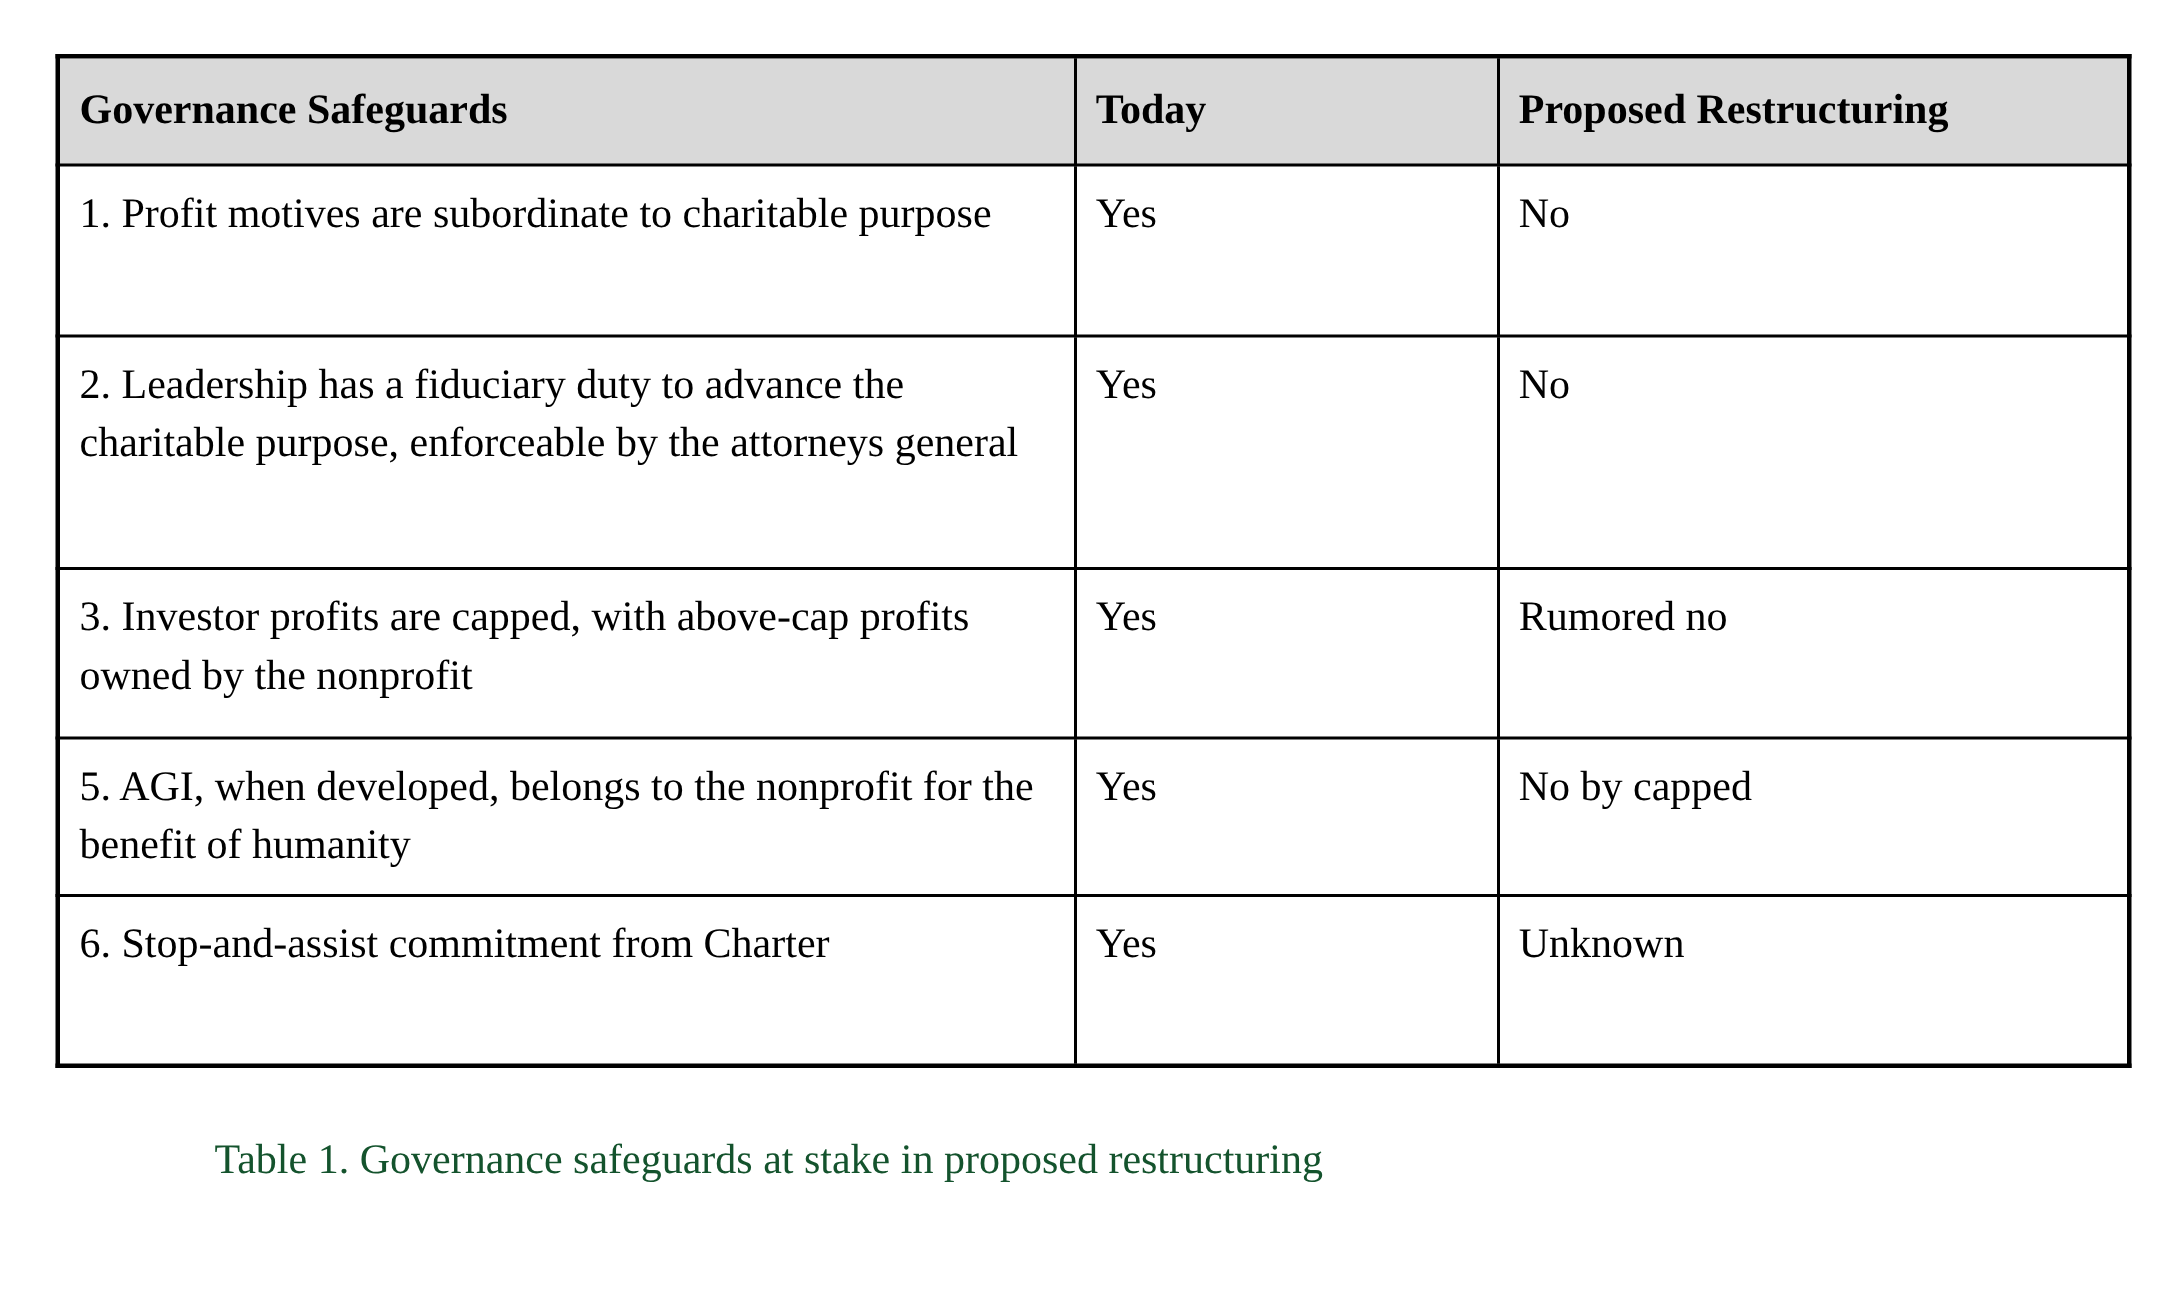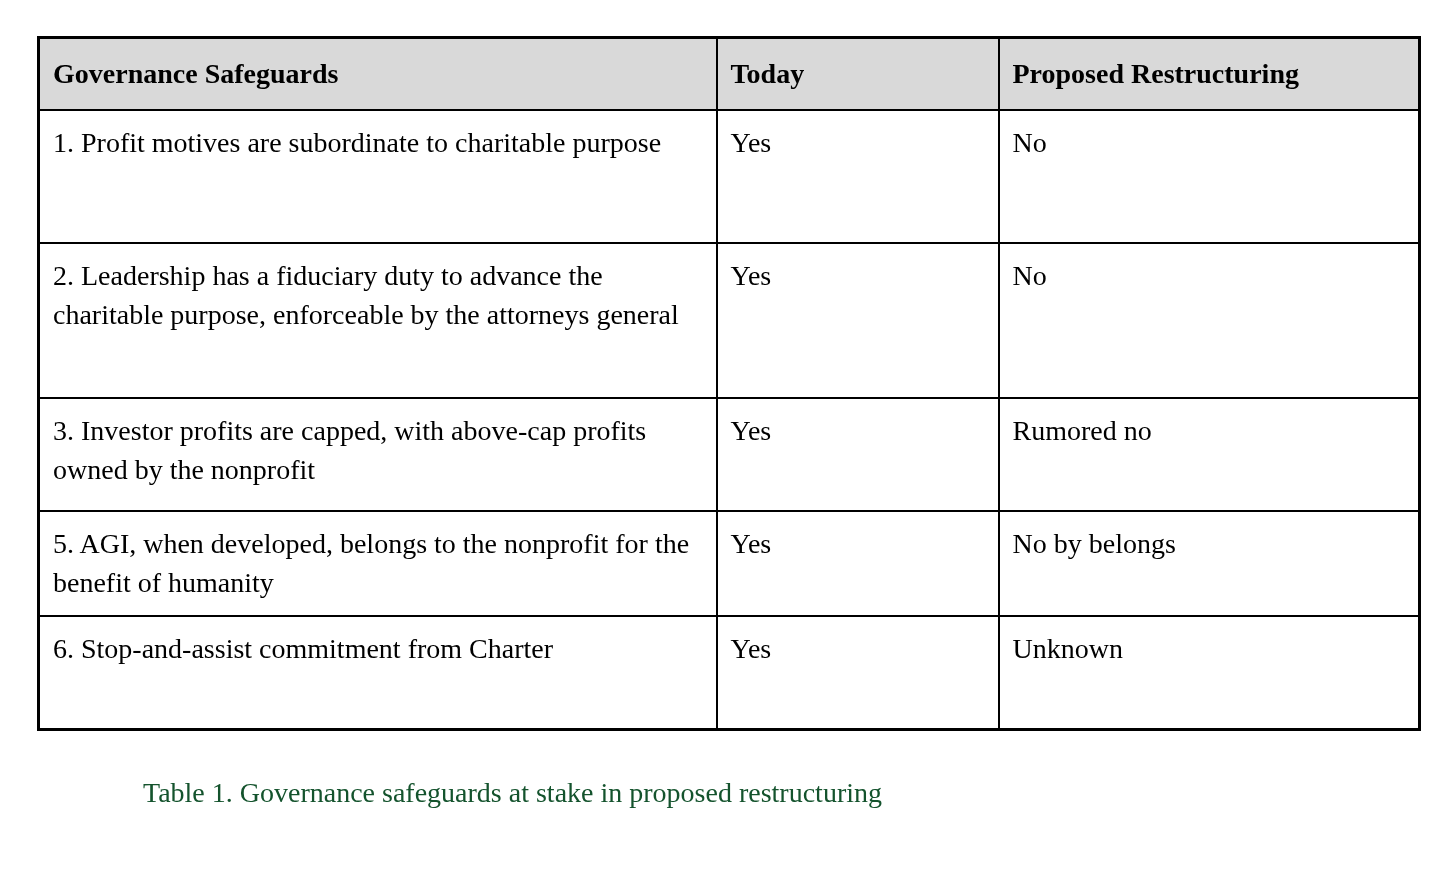--- a/index.html
+++ b/index.html
@@ -37,21 +37,21 @@
     font-weight: bold;
     vertical-align: middle;
     height: 72px;
   }
   .gov-table tbody td {
     vertical-align: top;
     font-weight: normal;
     background: #ffffff;
   }
   
-  .gov-table tbody tr:nth-child(1) { height: 133px; }
+  .gov-table tbody tr:nth-child(1) { height: 114px; }
   .gov-table tbody tr:nth-child(2) { height: 155px; }
   .gov-table tbody tr:nth-child(3) { height: 113px; }
   .gov-table tbody tr:nth-child(4) { height: 77px;  }
   .gov-table tbody tr:nth-child(5) { height: 113px; }
   .gov-table tbody tr:nth-child(6) { height: 70px;  }
 
   .table-caption {
     margin: 44px 0 0 106px;
     font-size: 28px;
     line-height: 1.3;
@@ -88,21 +88,21 @@
         <td>No</td>
       </tr>
       <tr>
         <td>3. Investor profits are capped, with above-cap profits owned by the nonprofit</td>
         <td>Yes</td>
         <td>Rumored no</td>
       </tr>
       <tr>
         <td>5. AGI, when developed, belongs to the nonprofit for the benefit of humanity</td>
         <td>Yes</td>
-        <td>No by belongs</td>
+        <td>No by capped</td>
       </tr>
       <tr>
         <td>6. Stop-and-assist commitment from Charter</td>
         <td>Yes</td>
         <td>Unknown</td>
       </tr>
     </tbody>
   </table>
 
   <div class="table-caption">Table 1. Governance safeguards at stake in proposed restructuring</div>

